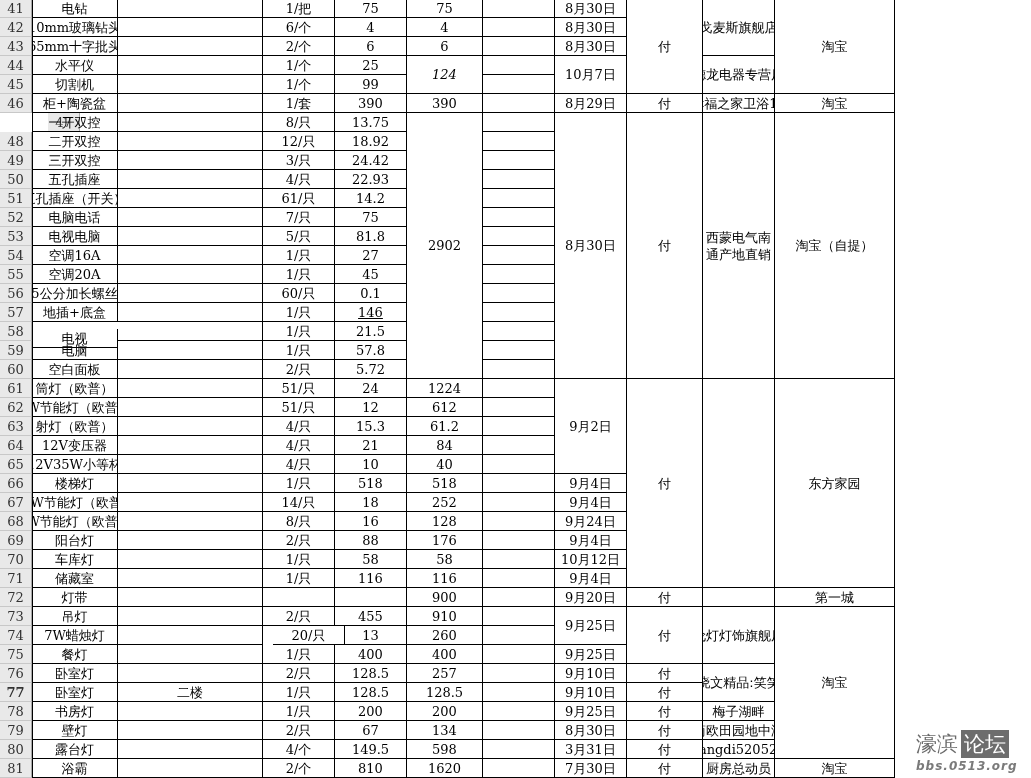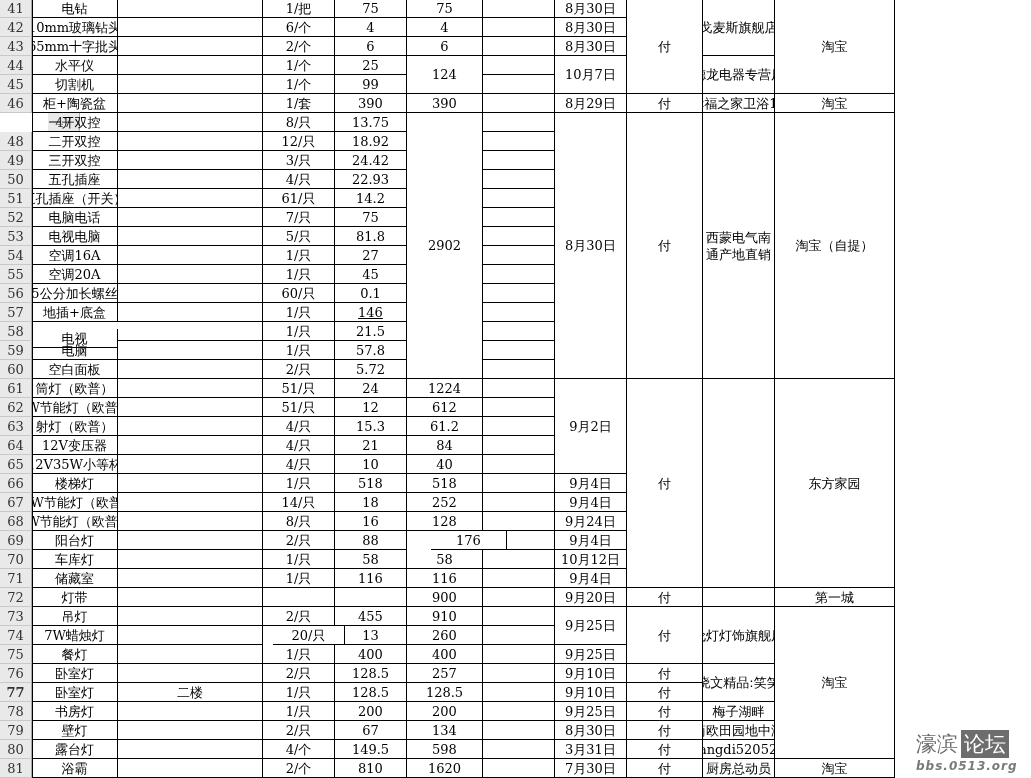--- a/index.html
+++ b/index.html
@@ -228,21 +228,21 @@
     <div class="cell" style="left: 263px; width: 72px; top: 513px; height: 19px;">8/只</div>
     <div class="cell" style="left: 335px; width: 72px; top: 513px; height: 19px;">16</div>
     <div class="cell" style="left: 483px; width: 72px; top: 513px; height: 19px;"></div>
     <div class="cell" style="left: 407px; width: 76px; top: 513px; height: 19px;">128</div>
     <div class="cell" style="left: 555px; width: 72px; top: 513px; height: 19px;">9月24日</div>
     <div class="cell" style="left: 32px; width: 86px; top: 532px; height: 19px;">阳台灯</div>
     <div class="cell" style="left: 118px; width: 145px; top: 532px; height: 19px;"></div>
     <div class="cell" style="left: 263px; width: 72px; top: 532px; height: 19px;">2/只</div>
     <div class="cell" style="left: 335px; width: 72px; top: 532px; height: 19px;">88</div>
     <div class="cell" style="left: 483px; width: 72px; top: 532px; height: 19px;"></div>
-    <div class="cell" style="left: 431px; width: 76px; top: 532px; height: 19px;">176</div>
+    <div class="cell" style="left: 407px; width: 76px; top: 532px; height: 19px;">176</div>
     <div class="cell" style="left: 555px; width: 72px; top: 532px; height: 19px;">9月4日</div>
     <div class="cell" style="left: 32px; width: 86px; top: 551px; height: 19px;">车库灯</div>
     <div class="cell" style="left: 118px; width: 145px; top: 551px; height: 19px;"></div>
     <div class="cell" style="left: 263px; width: 72px; top: 551px; height: 19px;">1/只</div>
     <div class="cell" style="left: 335px; width: 72px; top: 551px; height: 19px;">58</div>
     <div class="cell" style="left: 483px; width: 72px; top: 551px; height: 19px;"></div>
     <div class="cell" style="left: 407px; width: 76px; top: 551px; height: 19px;">58</div>
     <div class="cell" style="left: 555px; width: 72px; top: 551px; height: 19px;">10月12日</div>
     <div class="cell" style="left: 32px; width: 86px; top: 570px; height: 19px;">储藏室</div>
     <div class="cell" style="left: 118px; width: 145px; top: 570px; height: 19px;"></div>
@@ -326,21 +326,21 @@
     <div class="cell" style="left: 32px; width: 86px; top: 760px; height: 19px;">浴霸</div>
     <div class="cell" style="left: 118px; width: 145px; top: 760px; height: 19px;"></div>
     <div class="cell" style="left: 263px; width: 72px; top: 760px; height: 19px;">2/个</div>
     <div class="cell" style="left: 335px; width: 72px; top: 760px; height: 19px;">810</div>
     <div class="cell" style="left: 483px; width: 72px; top: 760px; height: 19px;"></div>
     <div class="cell" style="left: 407px; width: 76px; top: 760px; height: 19px;">1620</div>
     <div class="cell" style="left: 555px; width: 72px; top: 760px; height: 19px;">7月30日</div>
     <div class="cell" style="left: 627px; width: 76px; top: 760px; height: 19px;">付</div>
     <div class="cell sans" style="left: 703px; width: 72px; top: 760px; height: 19px;">厨房总动员</div>
     <div class="cell sans" style="left: 775px; width: 120px; top: 760px; height: 19px;">淘宝</div>
-    <div class="cell" style="left: 407px; width: 76px; top: 57px; height: 38px;">124</div>
+    <div class="cell" style="left: 407px; width: 76px; top: 57px; height: 38px; font-style: italic;">124</div>
     <div class="cell" style="left: 555px; width: 72px; top: 57px; height: 38px;">10月7日</div>
     <div class="cell sans" style="left: 627px; width: 76px; top: 0px; height: 95px;">付</div>
     <div class="cell sans" style="left: 703px; width: 72px; top: 0px; height: 57px;">戈麦斯旗舰店</div>
     <div class="cell sans" style="left: 703px; width: 72px; top: 57px; height: 38px;">德龙电器专营店</div>
     <div class="cell sans" style="left: 775px; width: 120px; top: 0px; height: 95px;">淘宝</div>
     <div class="cell sans" style="left: 627px; width: 76px; top: 95px; height: 19px;">付</div>
     <div class="cell" style="left: 703px; width: 72px; top: 95px; height: 19px;">幸福之家卫浴10</div>
     <div class="cell sans" style="left: 775px; width: 120px; top: 95px; height: 19px;">淘宝</div>
     <div class="cell" style="left: 407px; width: 76px; top: 114px; height: 266px;">2902</div>
     <div class="cell" style="left: 555px; width: 72px; top: 114px; height: 266px;">8月30日</div>

